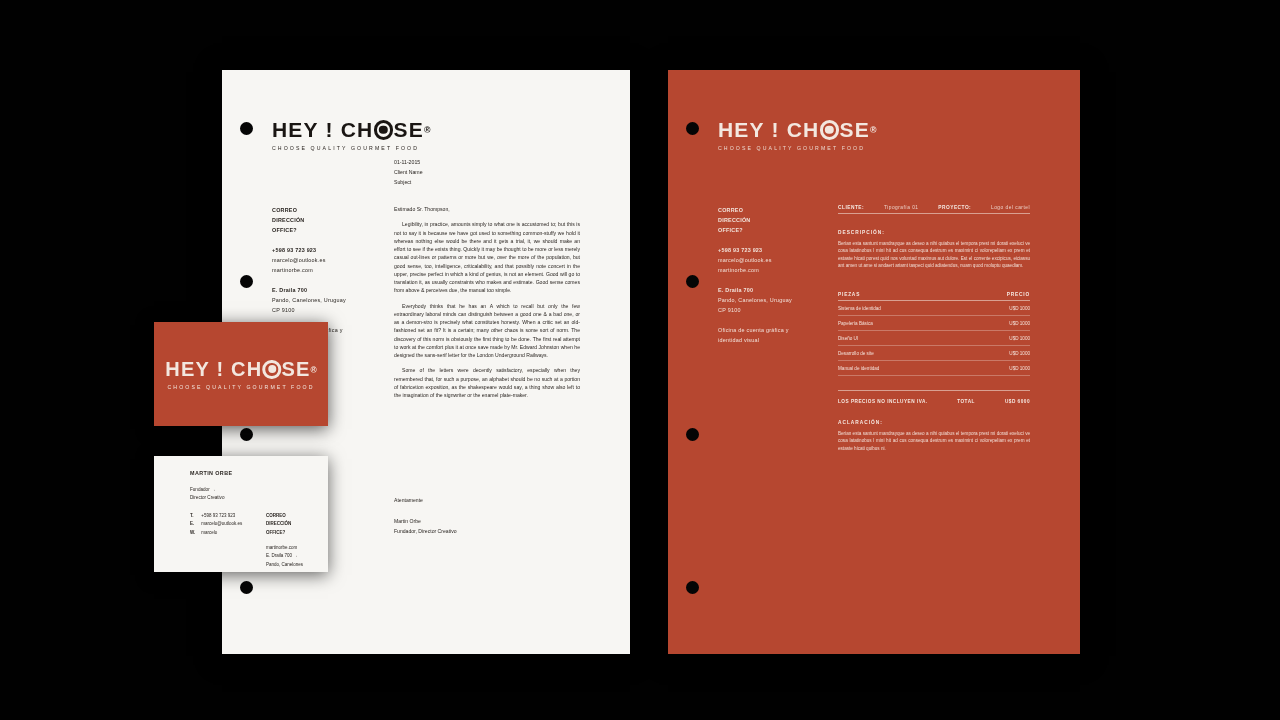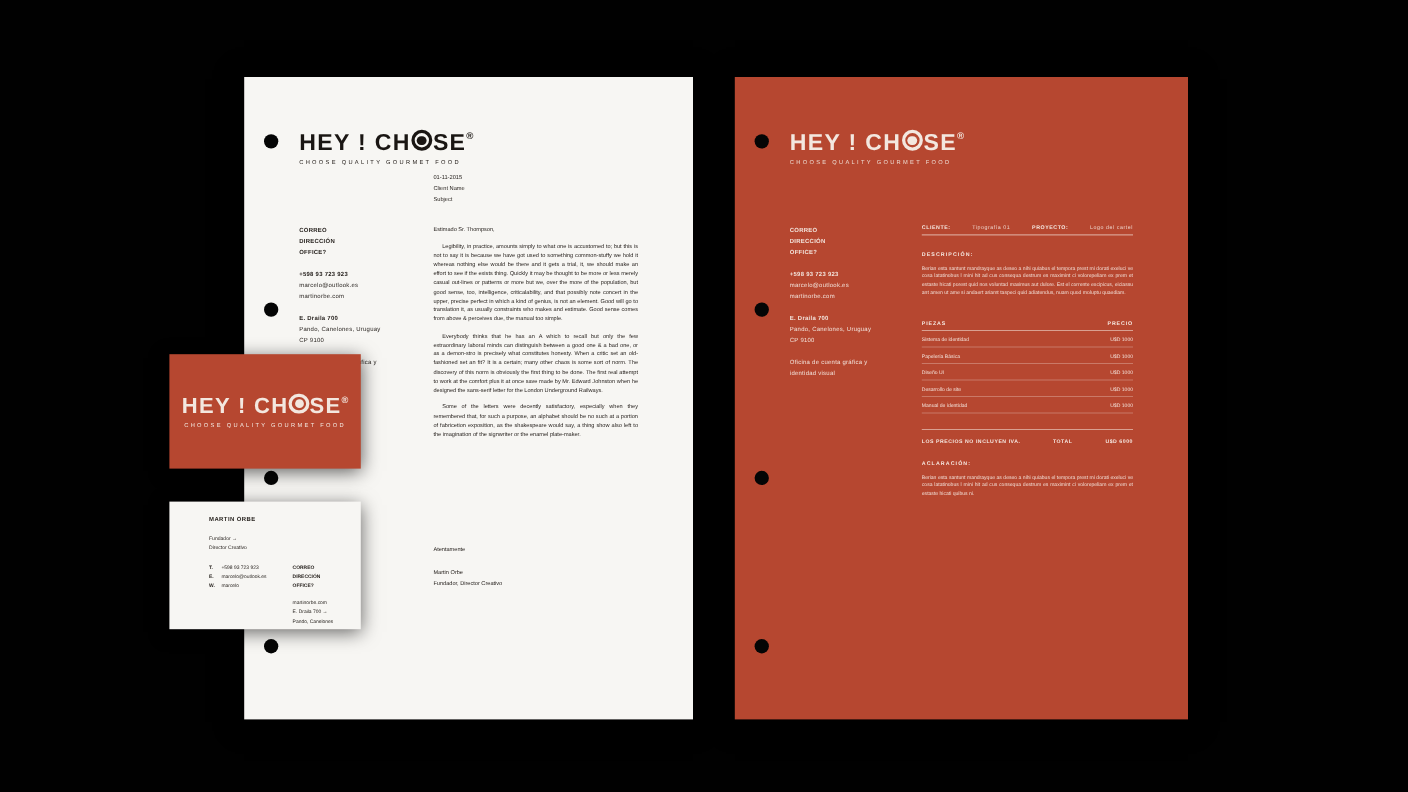--- a/index.html
+++ b/index.html
@@ -47,20 +47,21 @@
   .logo {
     position: absolute;
     user-select: none;
   }
   .logo-word {
     font-family: "Liberation Sans", sans-serif;
     font-weight: bold;
     letter-spacing: 1.2px;
     white-space: nowrap;
     display: flex;
+    align-items: center;
   }
   .logo-sub {
     font-family: "Liberation Sans", sans-serif;
     letter-spacing: 2.1px;
     white-space: nowrap;
     margin-top: 3px;
   }
   .tm {
     font-size: 0.42em;
     vertical-align: super;

